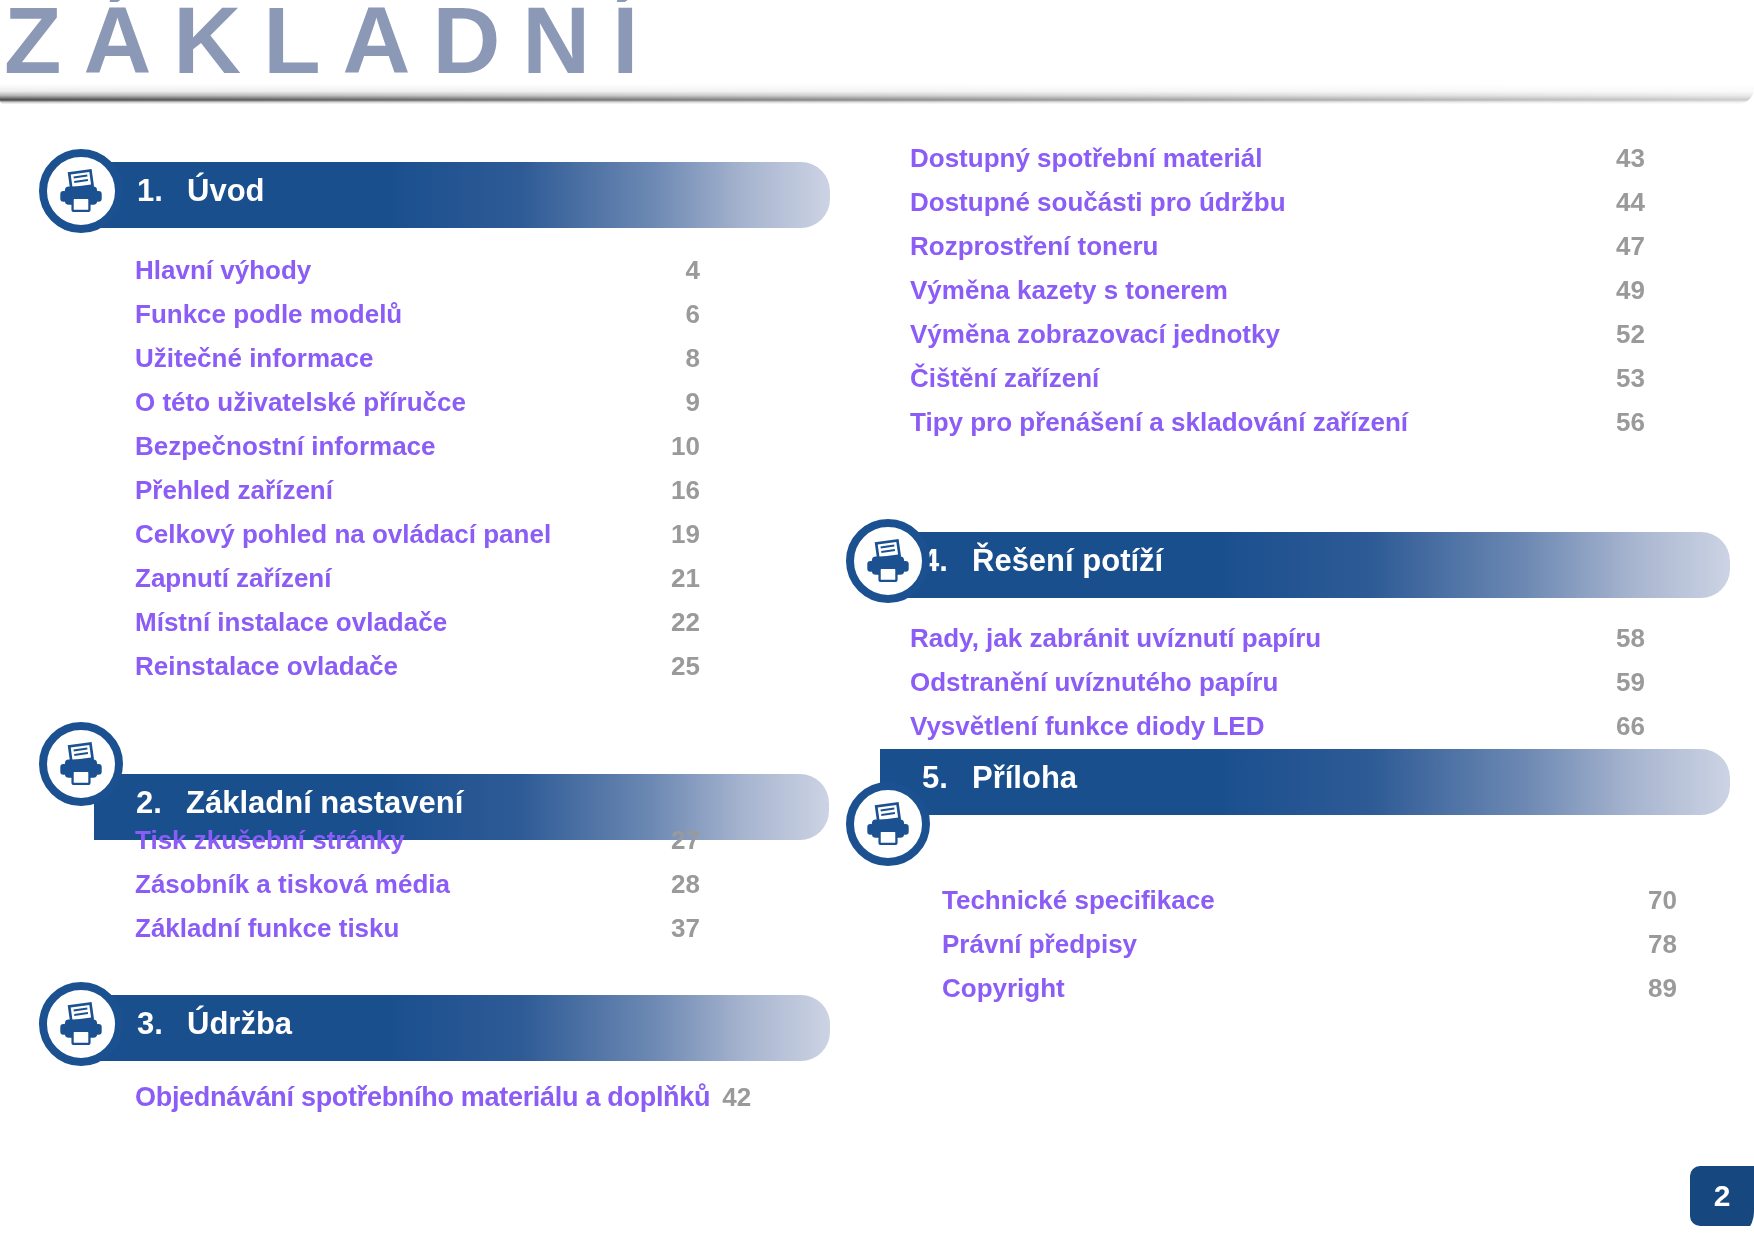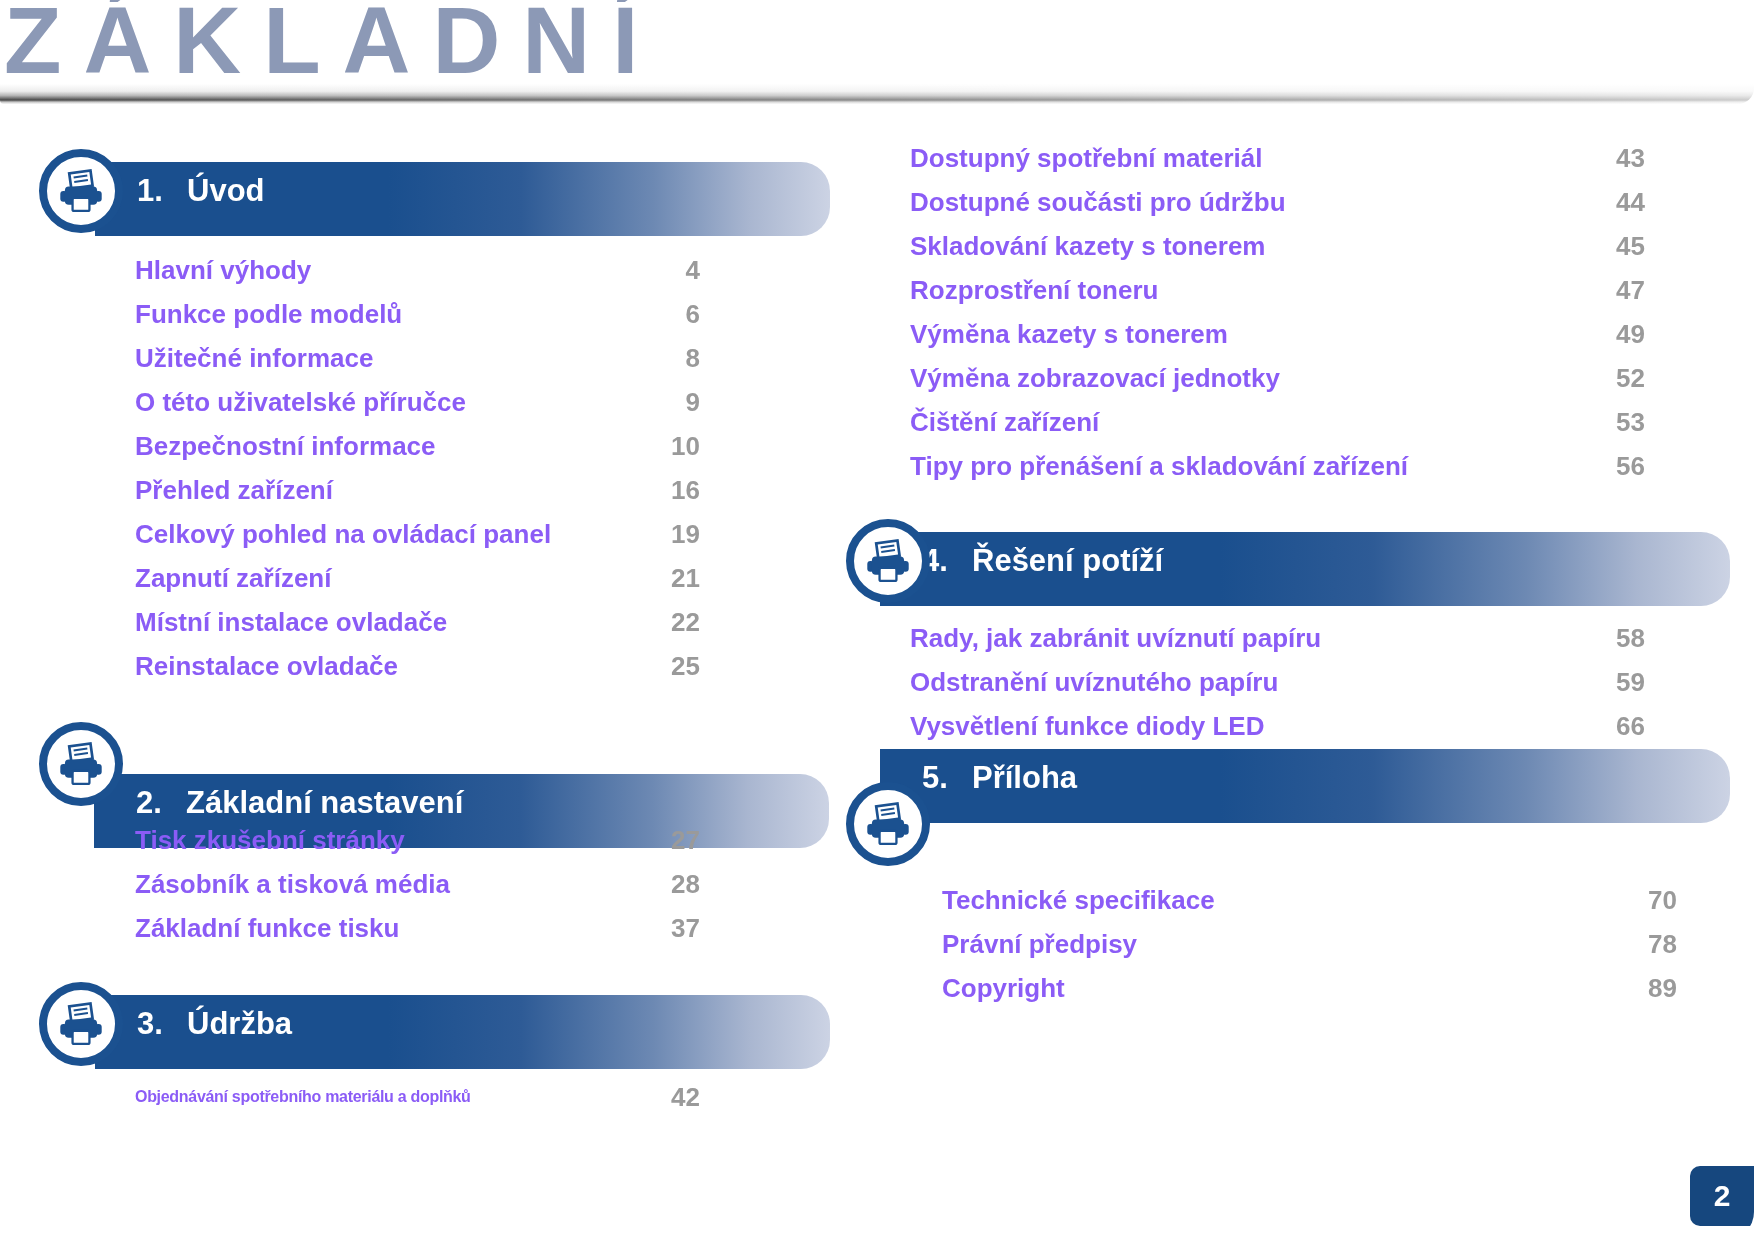--- a/index.html
+++ b/index.html
@@ -13,21 +13,21 @@
   }
   .swoosh{
     position:absolute;left:0;top:84px;width:1754px;height:20px;
     border-radius:0 0 16px 4px;
     background:
       linear-gradient(90deg, rgba(255,255,255,0) 0%, rgba(255,255,255,0.40) 55%, rgba(255,255,255,0.72) 100%),
       linear-gradient(180deg,#ffffff 0%,#ededed 36%,#b4b4b4 58%,#474747 80%,#c6c6c6 90%,#f8f8f8 100%);
   }
 
   .bar{
-    position:absolute;height:74px;
+    position:absolute;height:66px;
     border-radius:0 29px 29px 0;
     background:linear-gradient(90deg,#1A4F8E 0%,#1A4F8E 40%,#2E5B96 58%,#6D89B3 76%,#A9B6D0 89%,#CCD3E4 100%);
     color:#fff;font-weight:bold;font-size:31px;line-height:58px;
     padding-left:42px;box-sizing:border-box;white-space:nowrap;
   }
   .bar .num{display:inline-block;width:50px;}
   .bar-1{left:95px;top:162px;width:735px;}
   .bar-2{left:94px;top:735px;width:735px;margin-top:39px;}
   .bar-3{left:95px;top:995px;width:735px;}
   .bar-4{left:880px;top:532px;width:850px;}
@@ -47,21 +47,21 @@
   .list{position:absolute;display:flex;flex-direction:column;}
   .list-1{left:135px;top:248px;width:565px;}
   .list-2{left:135px;top:818px;width:565px;}
   .list-3L{left:135px;top:1075px;width:565px;}
   .list-3R{left:910px;top:136px;width:735px;}
   .list-4{left:910px;top:616px;width:735px;}
   .list-5{left:910px;top:878px;width:735px;margin-left:32px;}
 
   .row{height:44px;display:flex;justify-content:space-between;align-items:center;}
   .lbl{font-weight:bold;font-size:26px;color:#8b5cf6;white-space:nowrap;}
-  .lbl.long{font-size:16px;letter-spacing:-0.3px;}
+  .lbl.long{font-size:27px;letter-spacing:-0.3px;}
   .pg{font-weight:bold;font-size:26px;color:#9A9A9A;padding-left:12px;}
 
   .page-badge{
     position:absolute;right:0;top:1166px;width:64px;height:60px;
     background:#16477E;border-radius:10px 0 0 10px;
     color:#fff;font-weight:bold;font-size:30px;
     display:flex;align-items:center;justify-content:center;
   }
 </style>
 </head>
@@ -191,24 +191,20 @@
   <div class="list list-3R">
     <div class="row">
         <span class="lbl">Dostupný spotřební materiál</span>
         <span class="pg">43</span>
       </div>
     <div class="row">
         <span class="lbl">Dostupné součásti pro údržbu</span>
         <span class="pg">44</span>
       </div>
     <div class="row">
-        <span class="lbl">Skladování kazety s tonerem</span>
-        <span class="pg">45</span>
-      </div>
-    <div class="row">
         <span class="lbl">Rozprostření toneru</span>
         <span class="pg">47</span>
       </div>
     <div class="row">
         <span class="lbl">Výměna kazety s tonerem</span>
         <span class="pg">49</span>
       </div>
     <div class="row">
         <span class="lbl">Výměna zobrazovací jednotky</span>
         <span class="pg">52</span>

